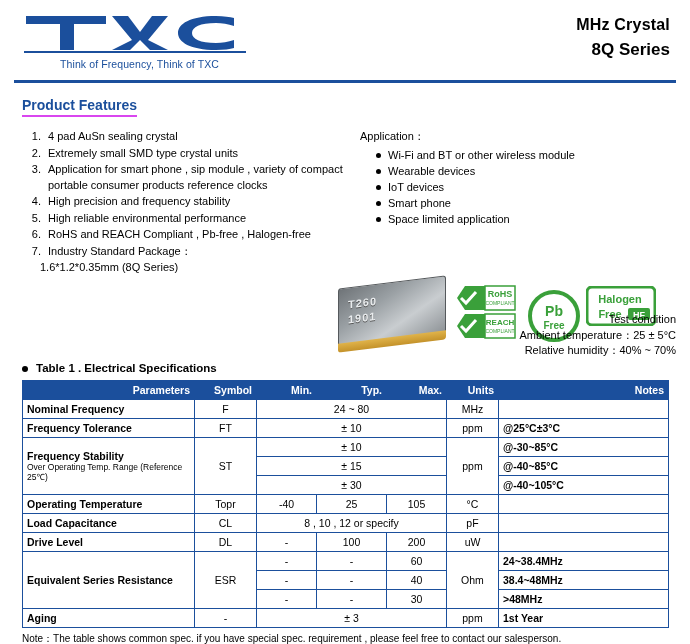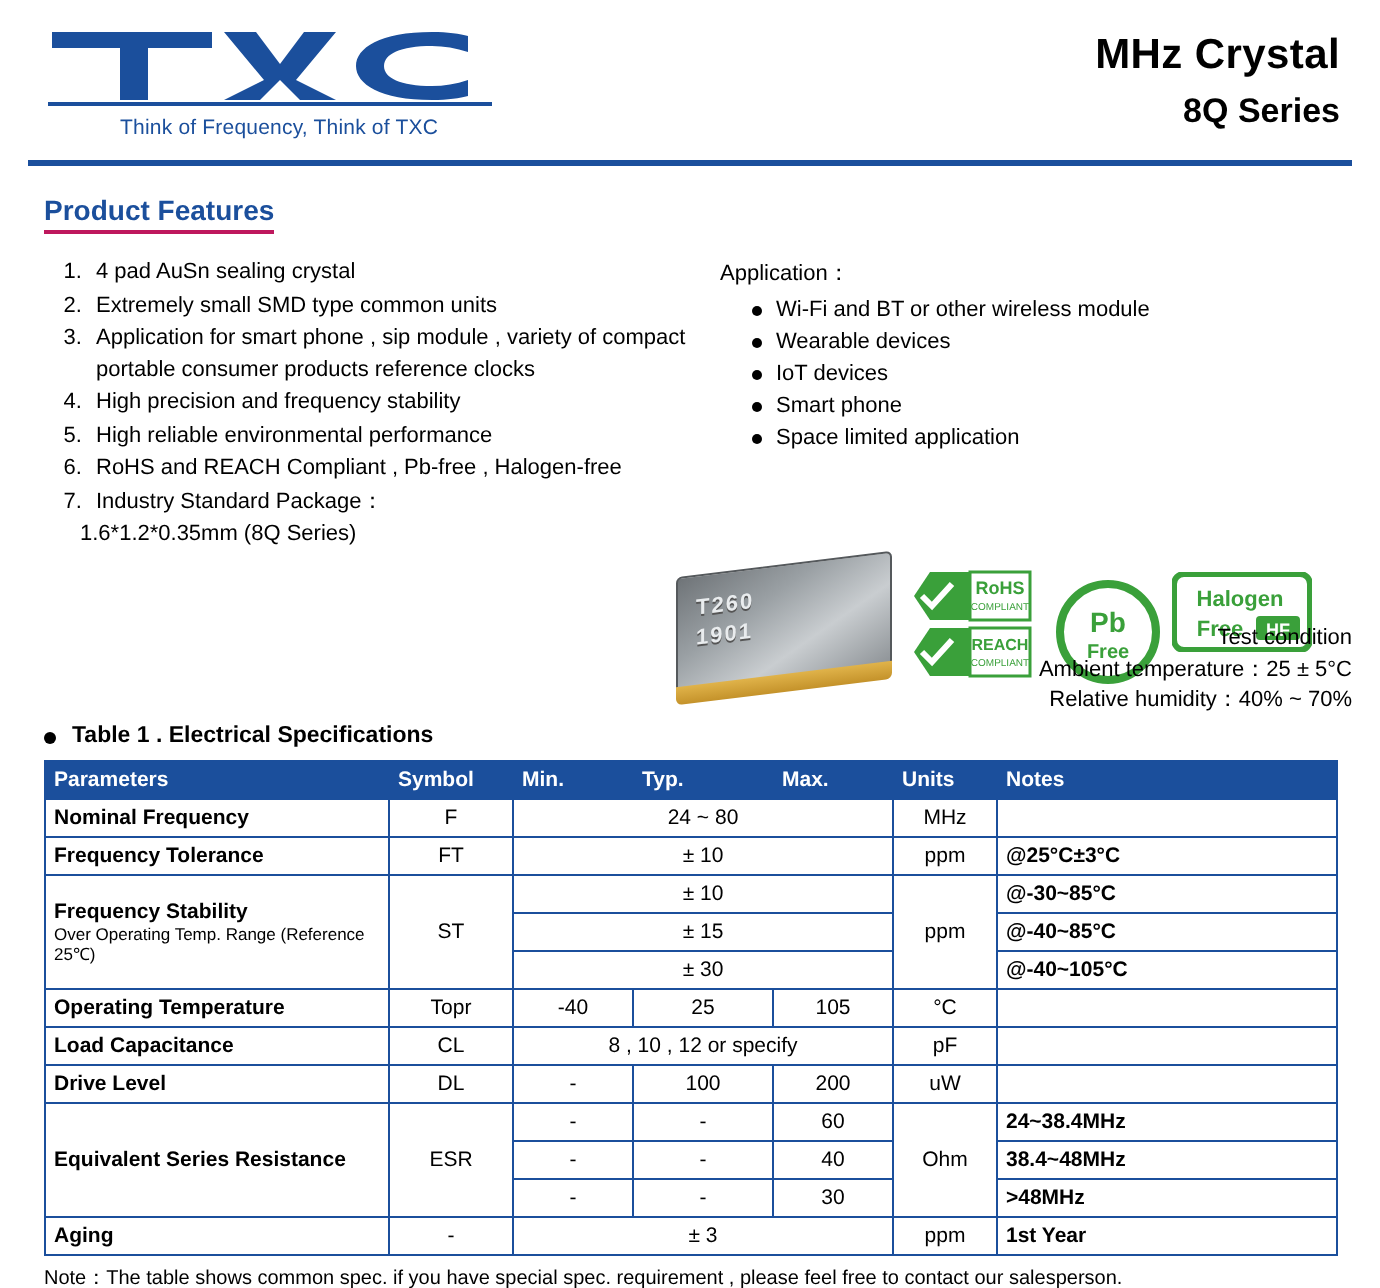--- a/index.html
+++ b/index.html
@@ -31,21 +31,21 @@
     margin-top: 2px;
     letter-spacing: 0.1px;
     margin-left: 40px;
   }
   .title-block {
     text-align: right;
     padding-top: 6px;
     padding-right: 6px;
   }
   .title-line1 {
-    font-size: 21px;
+    font-size: 16px;
     font-weight: bold;
     letter-spacing: 0.2px;
   }
   .title-line2 {
     font-size: 17px;
     font-weight: bold;
     margin-top: 6px;
   }
   .header-rule {
     height: 3px;
@@ -53,21 +53,21 @@
     margin: 2px 14px 0 14px;
   }
 
   
   .section-title {
     margin: 14px 0 0 22px;
     font-size: 14px;
     font-weight: bold;
     color: #1b4f9c;
     display: inline-block;
-    border-bottom: 2px solid #be185d;
+    border-bottom: 2px solid #d946ef;
     padding-bottom: 2px;
   }
 
   
   .features-wrap {
     display: flex;
     margin-top: 12px;
     padding: 0 14px 0 22px;
   }
   .features-left { width: 330px; }
@@ -184,21 +184,21 @@
   table.spec th, table.spec td {
     border: 1px solid #1b4f9c;
     padding: 3px 4px;
     height: 19px;
   }
   table.spec thead th {
     background: #1b4f9c;
     color: #ffffff;
     font-size: 10.5px;
     font-weight: bold;
-    text-align: left;
+    text-align: right;
   }
   td.param { text-align: left; font-weight: bold; padding-left: 5px; }
   td.c { text-align: center; }
   td.notes { text-align: left; padding-left: 6px; font-weight: bold; }
   .sub {
     display: block;
     font-weight: normal;
     font-size: 8.5px;
     line-height: 10px;
   }
@@ -234,21 +234,21 @@
 </div>
 <div class="header-rule"></div>
 
 
 <div class="section-title">Product Features</div>
 
 <div class="features-wrap">
   <div class="features-left">
     <ol class="feature-list">
       <li>4 pad AuSn sealing crystal</li>
-      <li>Extremely small SMD type common units</li>
+      <li>Extremely small SMD type crystal units</li>
       <li>Application for smart phone , sip module , variety of compact portable consumer products reference clocks</li>
       <li>High precision and frequency stability</li>
       <li>High reliable environmental performance</li>
       <li>RoHS and REACH Compliant , Pb-free , Halogen-free</li>
       <li>Industry Standard Package：</li>
     </ol>
     <div class="pkg-indent">1.6*1.2*0.35mm (8Q Series)</div>
   </div>
 
   <div class="features-right">

